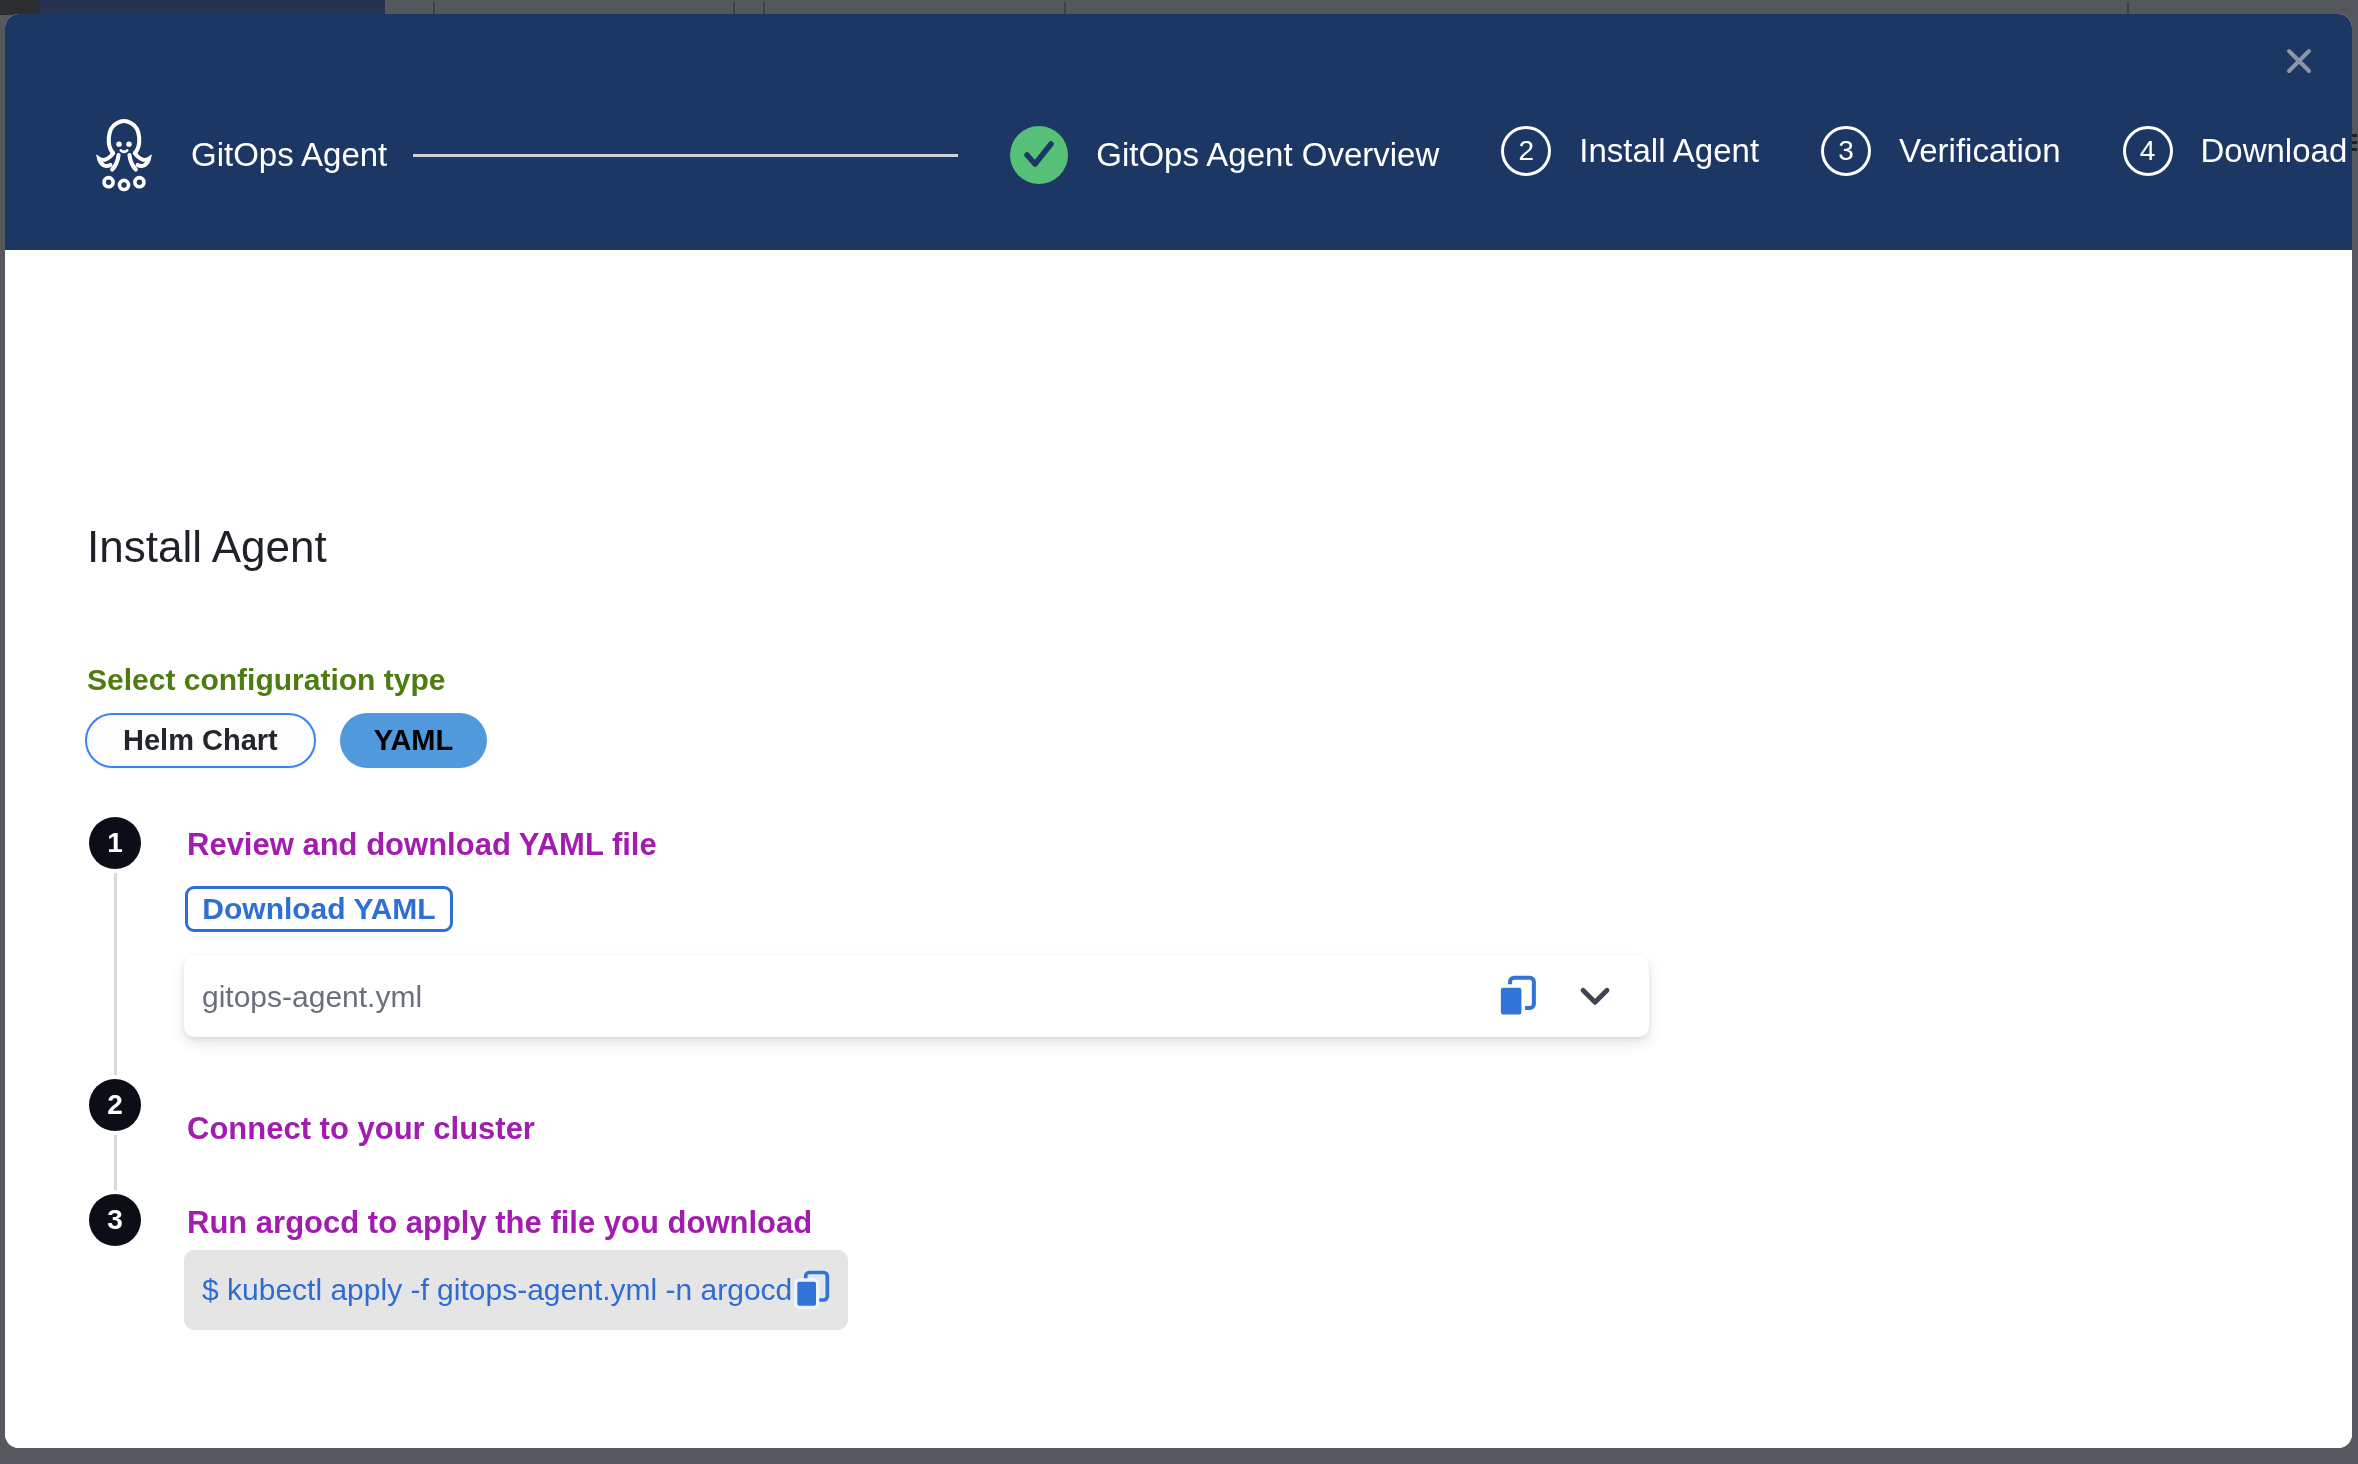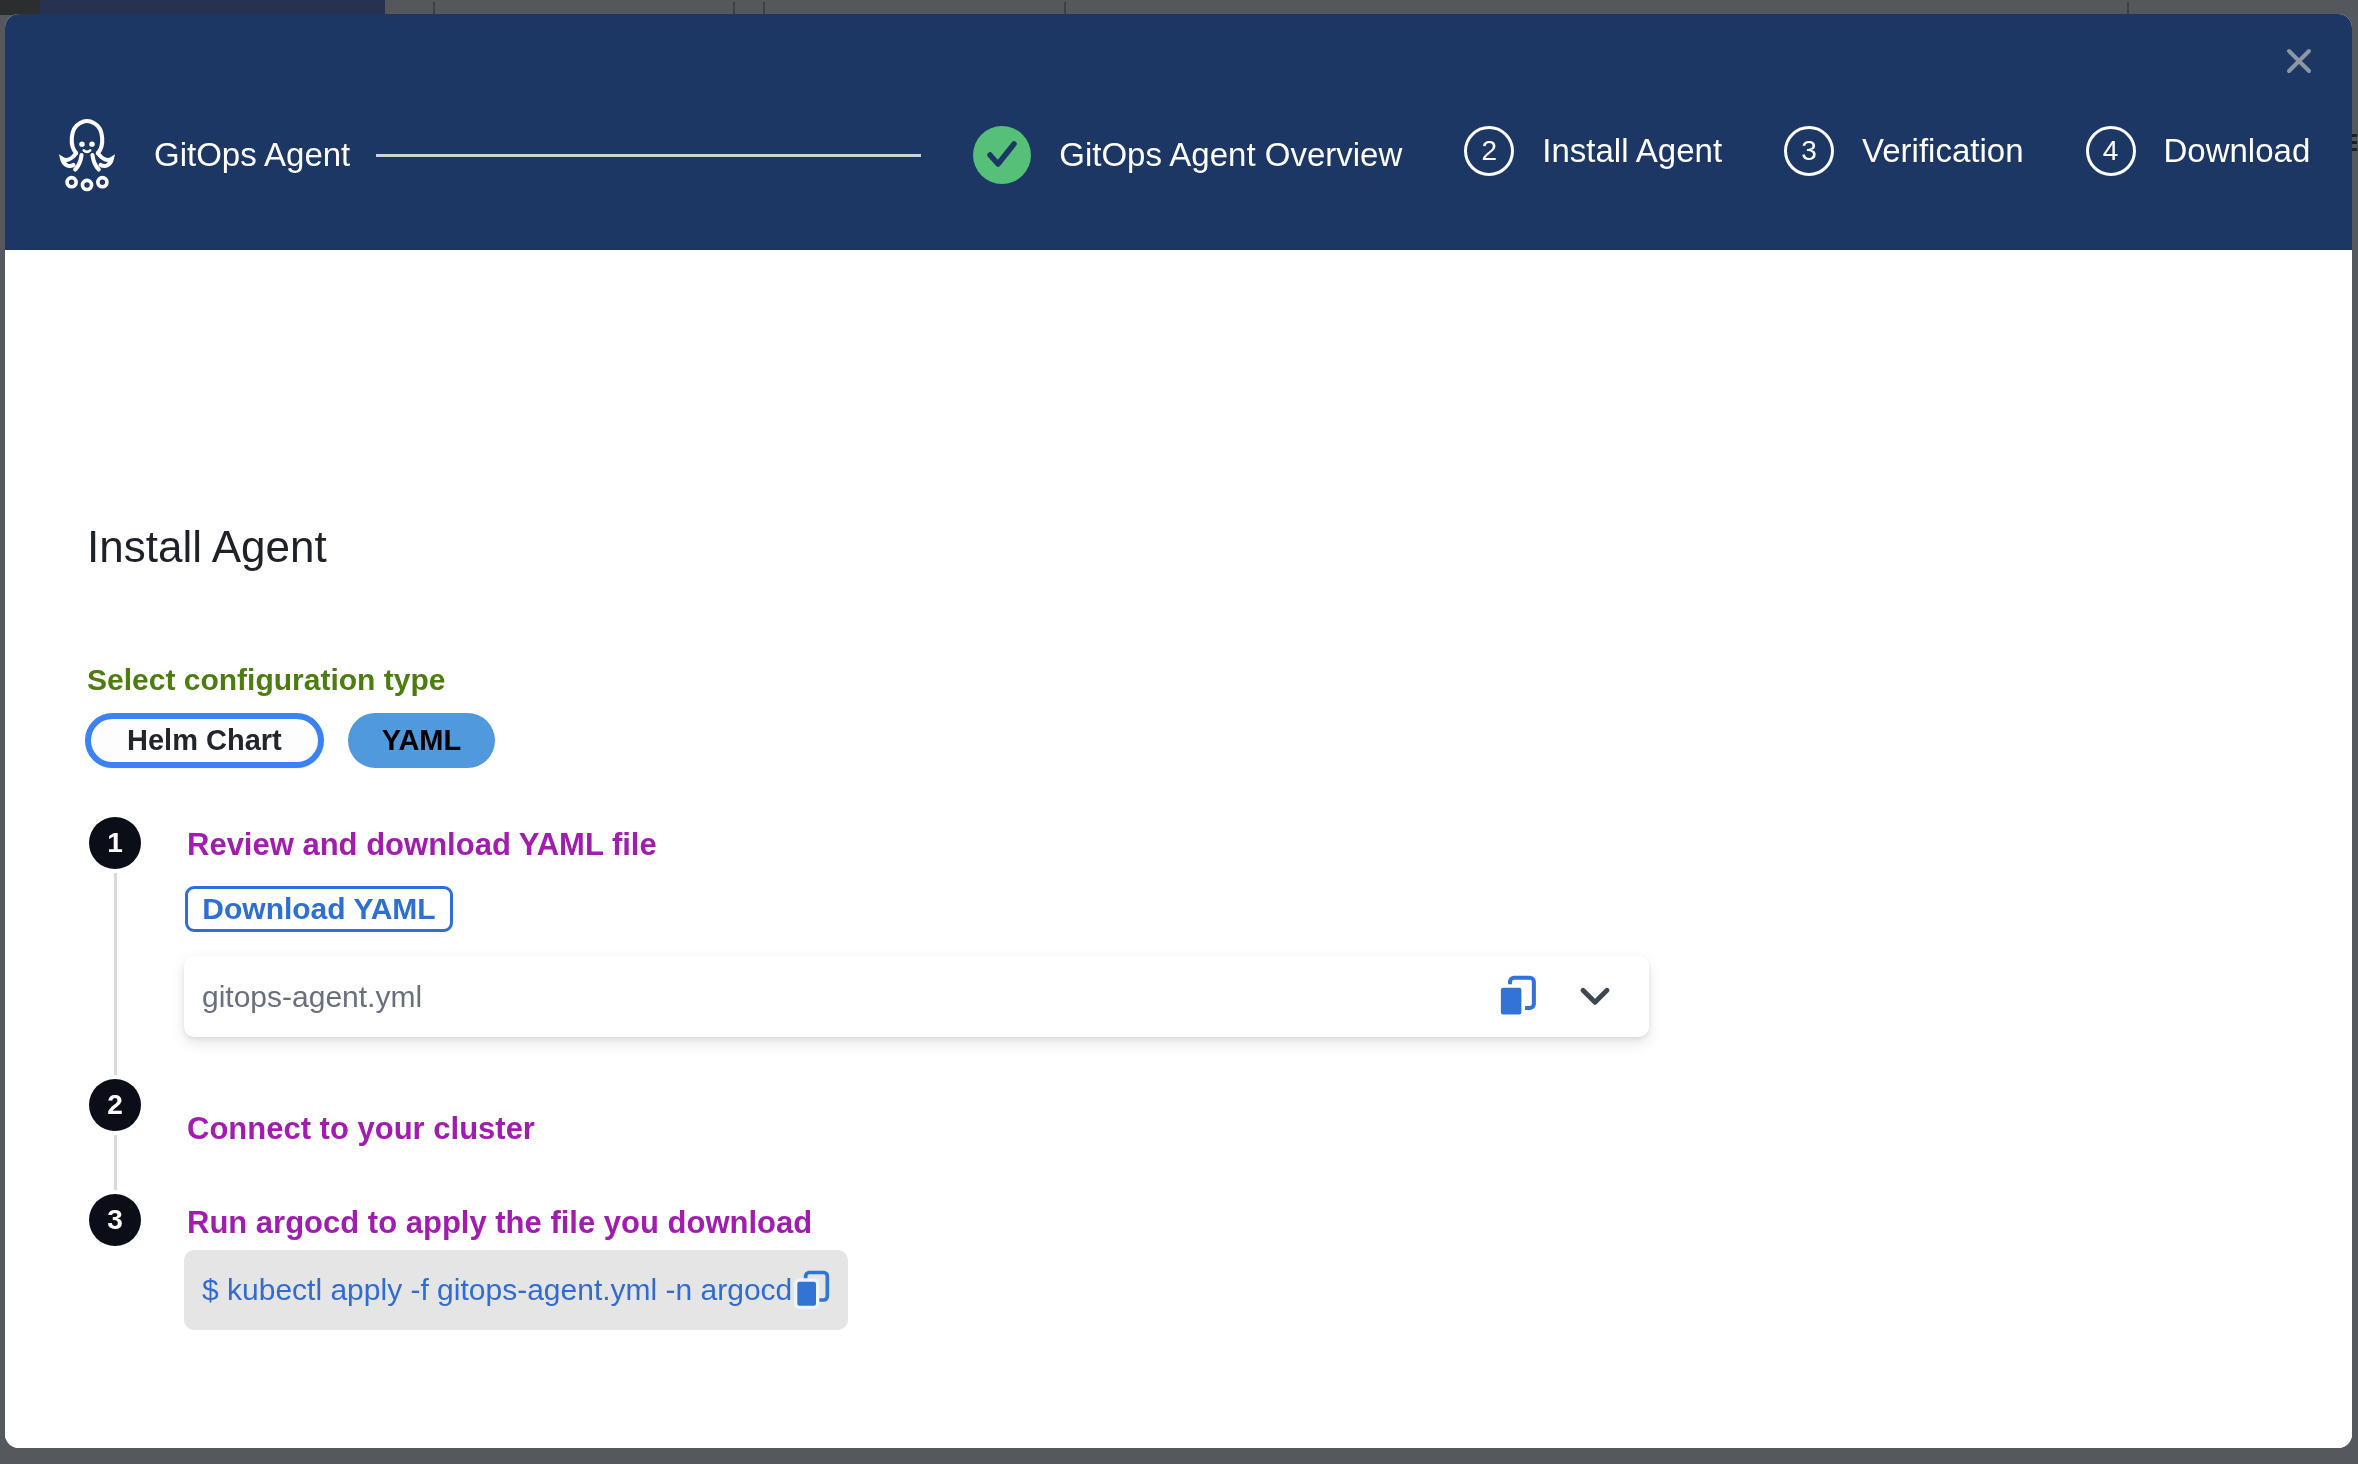--- a/index.html
+++ b/index.html
@@ -18,21 +18,21 @@
 
   
   .modal{
     position:absolute;left:5px;top:14px;width:2347px;height:1434px;
     background:#ffffff;border-radius:14px;overflow:hidden;
   }
 
   
   .modal-header{
     position:relative;height:236px;background:#1d3764;
-    display:flex;align-items:center;padding:46px 90px 0 53px;box-sizing:border-box;
+    display:flex;align-items:center;padding:46px 90px 0 90px;box-sizing:border-box;
   }
   .logo{width:58px;height:78px;flex:0 0 auto;}
   .modal-title{color:#ffffff;font-size:33px;font-weight:500;margin-left:38px;white-space:nowrap;}
   .header-divider{width:545px;height:3px;background:#ced2d9;margin-left:26px;flex:0 0 auto;}
   .stepper{display:flex;align-items:flex-start;margin-left:52px;gap:62px;}
   .step-item{display:flex;align-items:center;gap:28px;cursor:pointer;}
   .step-done-circle{
     width:58px;height:58px;border-radius:50%;background:#56bf78;
     display:flex;align-items:center;justify-content:center;flex:0 0 auto;
   }
@@ -45,21 +45,21 @@
   .close-btn{position:absolute;top:28px;right:34px;width:38px;height:38px;cursor:pointer;
     display:flex;align-items:center;justify-content:center;}
 
   
   .modal-body{position:relative;height:1198px;background:#ffffff;}
   .page-heading{position:absolute;left:82px;top:272px;font-size:44px;font-weight:400;color:#1e2228;}
   .config-label{position:absolute;left:82px;top:413px;font-size:30px;font-weight:700;color:#4d7c0f;}
   .pill-row{position:absolute;left:80px;top:463px;display:flex;gap:24px;align-items:center;}
   .pill{height:55px;border-radius:28px;display:flex;align-items:center;justify-content:center;
     font-size:29px;font-weight:700;cursor:pointer;box-sizing:border-box;}
-  .pill-unselected{background:#fdfdfe;border:6px solid #3b82f6;color:#22262c;padding:0 36px;
+  .pill-unselected{background:#fdfdfe;border:2px solid #3b82f6;color:#22262c;padding:0 36px;
     box-shadow:0 1px 2px rgba(0,0,0,0.05);}
   .pill-selected{background:#4f99dc;color:#000000;padding:0 34px;border:none;}
 
   .num-badge{position:absolute;width:52px;height:52px;border-radius:50%;background:#0b0e16;
     color:#ffffff;font-size:28px;font-weight:700;display:flex;align-items:center;justify-content:center;}
   .badge-1{left:84px;top:567px;}
   .badge-2{left:84px;top:829px;}
   .badge-3{left:84px;top:944px;}
   .connector{position:absolute;left:109px;width:3px;background:#d8dade;}
   .conn-1{top:623px;height:202px;}

